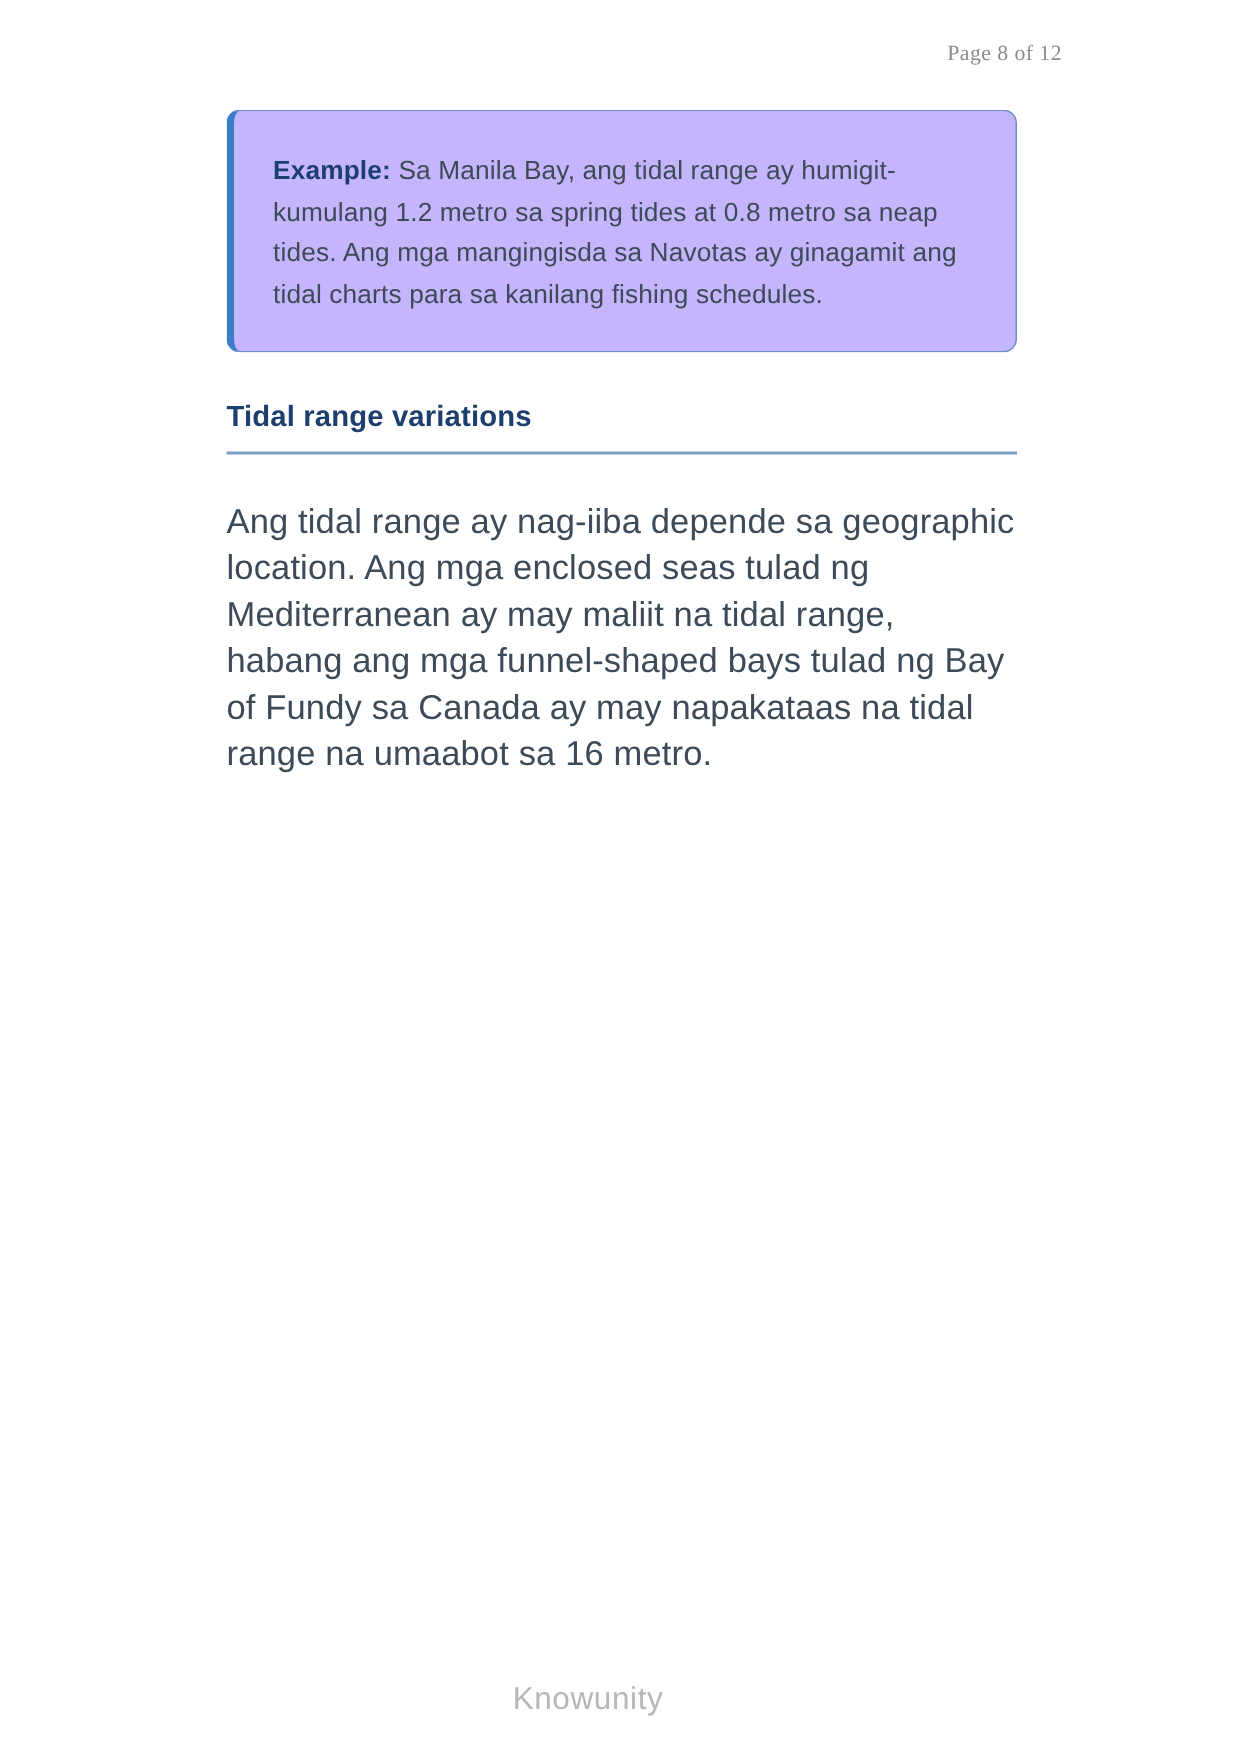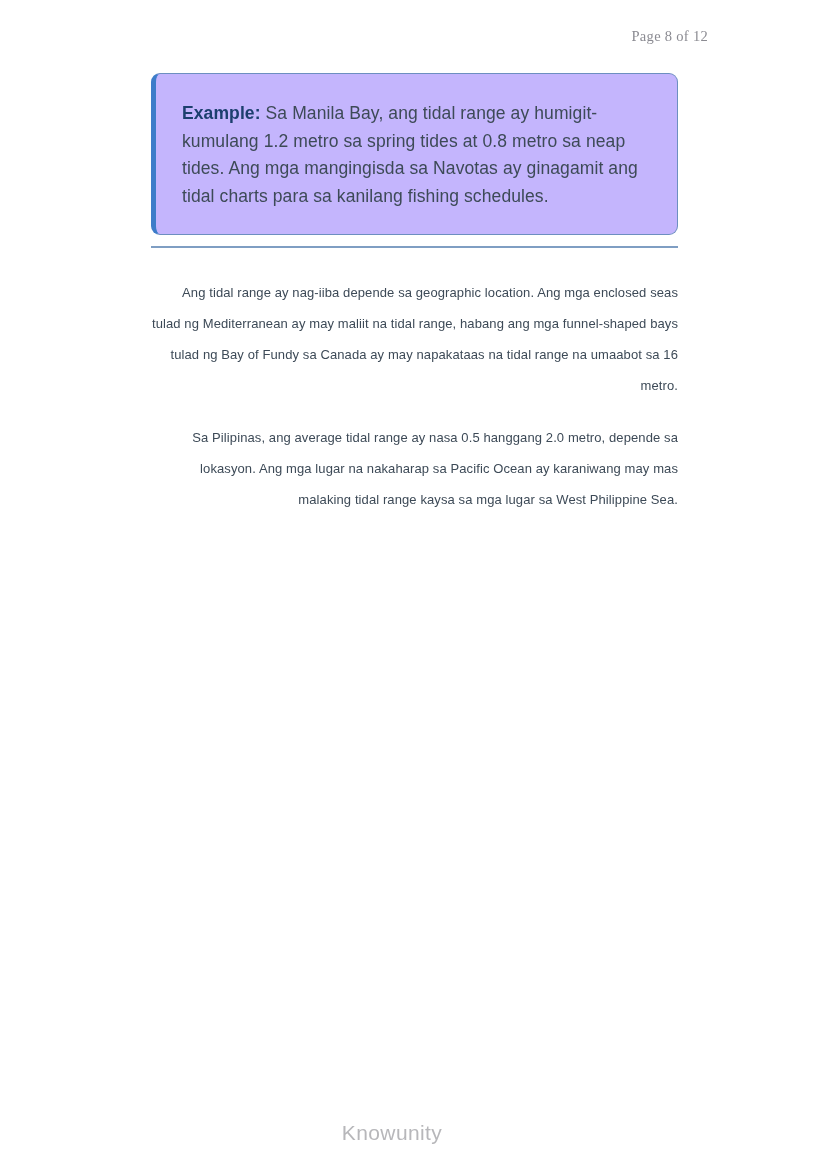--- a/index.html
+++ b/index.html
@@ -67,25 +67,24 @@
     margin-top: 11px;
     height: 2px;
     width: 100%;
     background: #7f9ec3;
     border: none;
   }
 
   
   .body-paragraph {
     margin-top: 29px;
-    font-size: 13px;
+    font-size: 23px;
     line-height: 31px;
     color: #3d4a57;
     letter-spacing: 0.1px;
-    text-align: right;
   }
   .body-paragraph + .body-paragraph {
     margin-top: 21px;
   }
 
   
   .footer-brand {
     position: absolute;
     top: 1121px;
     left: 0;
@@ -102,24 +101,24 @@
 <div class="page">
 
   <div class="page-indicator">Page 8 of 12</div>
 
   <div class="content">
 
     <div class="example-box">
       <p class="box-text"><span class="box-label">Example:</span><span> Sa Manila Bay, ang tidal range ay humigit-kumulang 1.2 metro sa spring tides at 0.8 metro sa neap tides. Ang mga mangingisda sa Navotas ay ginagamit ang tidal charts para sa kanilang fishing schedules.</span></p>
     </div>
 
+    <h2 class="section-heading">Tidal range variations</h2>
 
     <div class="heading-rule"></div>
 
     <p class="body-paragraph">Ang tidal range ay nag-iiba depende sa geographic location. Ang mga enclosed seas tulad ng Mediterranean ay may maliit na tidal range, habang ang mga funnel-shaped bays tulad ng Bay of Fundy sa Canada ay may napakataas na tidal range na umaabot sa 16 metro.</p>
 
-    <p class="body-paragraph">Sa Pilipinas, ang average tidal range ay nasa 0.5 hanggang 2.0 metro, depende sa lokasyon. Ang mga lugar na nakaharap sa Pacific Ocean ay karaniwang may mas malaking tidal range kaysa sa mga lugar sa West Philippine Sea.</p>
 
   </div>
 
   <div class="footer-brand">Knowunity</div>
 
 </div>
 
 </body></html>

